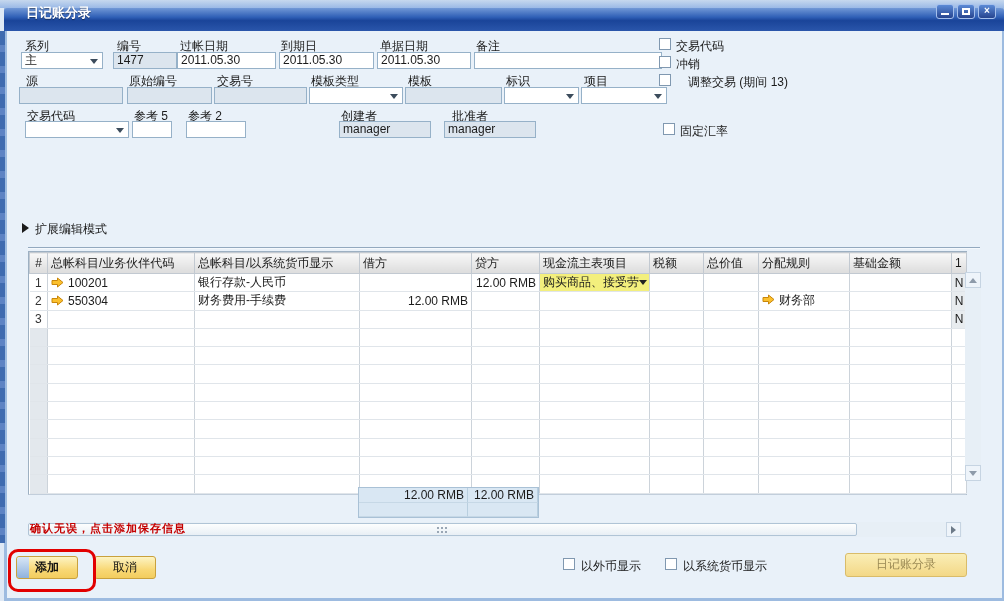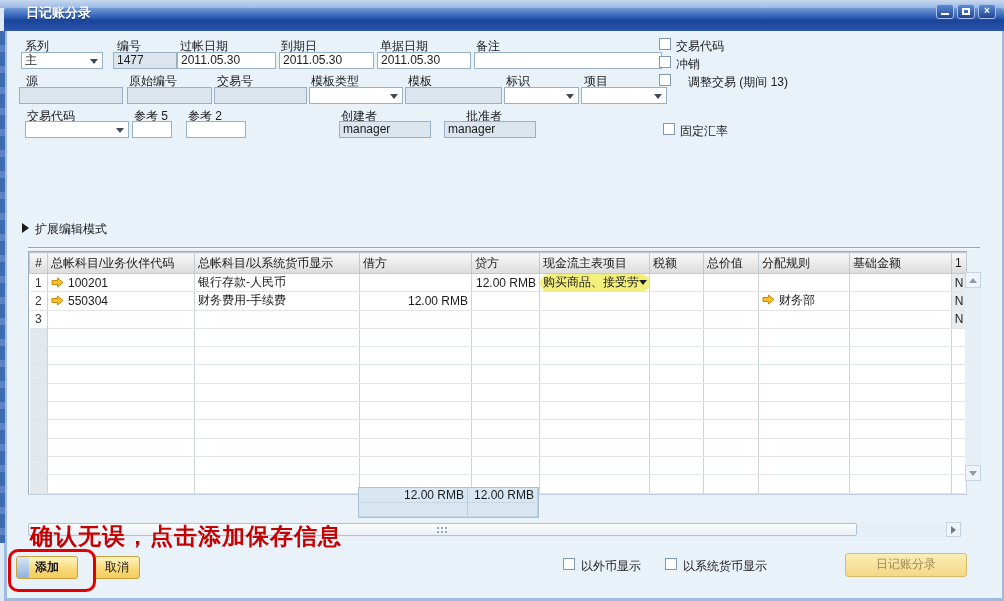--- a/index.html
+++ b/index.html
@@ -43,21 +43,21 @@
   #grid table{border-collapse:collapse;table-layout:fixed;width:937px;}
   #grid th{height:20px;background:linear-gradient(#f8f8f8,#dcdcdc);border:1px solid #c2c9d1;
     font-weight:normal;font-size:12px;text-align:left;padding:0 3px;white-space:nowrap;overflow:hidden;}
   #grid td{height:17.3px;border-right:1px solid #ccd3da;border-bottom:1px solid #e0e5ea;
     padding:0 3px;white-space:nowrap;overflow:hidden;background:#fff;}
   #grid td.right{text-align:right;}
   #grid td.c-num{text-align:center;color:#333;}
   #grid td.c-num.empty{background:#e3e8ed;}
   #grid td.c-flag{text-align:center;padding:0 1px;}
   #grid td.c-flag.filled{background:#e8ecef;}
-  #grid td.yellow{background:#f3ef7d;position:relative;padding-right:8px;border-radius:9px;}
+  #grid td.yellow{background:#f3ef7d;position:relative;padding-right:8px;}
   #grid td.yellow .caret{position:absolute;right:2px;top:6px;width:0;height:0;
     border-left:4px solid transparent;border-right:4px solid transparent;border-top:5px solid #222;}
   .arrow-ico{display:inline-block;vertical-align:-1px;margin-right:4px;}
   
   #totals{left:358px;top:487px;width:181px;height:31px;background:#d9e7f3;
     border:1px solid #a9c1d6;box-sizing:border-box;display:grid;
     grid-template-columns:109px 70px;grid-template-rows:15px 14px;}
   #totals div{border-right:1px solid #b9cfdf;border-bottom:1px solid #c6d8e6;
     text-align:right;padding:0 3px;line-height:15px;}
   
@@ -69,32 +69,32 @@
   .sb-btn{box-sizing:border-box;background:#eef4fa;border:1px solid #c6d4e2;
     display:flex;align-items:center;justify-content:center;}
   #hscroll-right{left:918px;top:0;width:15px;height:15px;}
   #vscroll{left:965px;top:272px;width:16px;height:209px;background:#e7eff6;}
   #vscroll-up{left:0;top:0;width:16px;height:16px;}
   #vscroll-down{left:0;top:193px;width:16px;height:16px;}
   .tri-up{width:0;height:0;border-left:4px solid transparent;border-right:4px solid transparent;border-bottom:5px solid #8e9baa;}
   .tri-down{width:0;height:0;border-left:4px solid transparent;border-right:4px solid transparent;border-top:5px solid #8e9baa;}
   .tri-right{width:0;height:0;border-top:4px solid transparent;border-bottom:4px solid transparent;border-left:5px solid #6d7a88;}
   
-  #annotation{left:30px;top:521px;font-size:23px;font-weight:bold;color:#c40000;
+  #annotation{left:30px;top:521px;font-size:11px;font-weight:bold;color:#c40000;
     letter-spacing:1px;z-index:10;}
   #red-rect{left:8px;top:549px;width:82px;height:37px;border:3px solid #e20000;
     border-radius:10px;z-index:11;}
   .btn{height:23px;box-sizing:border-box;border:1px solid #c9a13d;border-radius:3px;
     background:linear-gradient(#fdf4c3,#f8d876 60%,#f3cd5e);text-align:center;
     line-height:21px;font-size:12px;color:#111;overflow:hidden;}
   #btn-add{left:16px;top:556px;width:62px;z-index:12;}
   #btn-add .blue-cap{position:absolute;left:0;top:0;bottom:0;width:12px;
     background:linear-gradient(#d8e6f6,#8fb2dd);border-radius:2px 0 0 2px;}
   #btn-add .btn-label{position:relative;font-weight:bold;}
-  #btn-cancel{left:94px;top:556px;width:46px;}
+  #btn-cancel{left:94px;top:556px;width:62px;}
   #btn-cancel-template{left:845px;top:553px;width:122px;height:24px;
     background:linear-gradient(#faeeb6,#f3d887);border-color:#d9bc6a;color:#9b8a55;}
 </style>
 </head>
 <body>
 
 <div id="top-strip" class="abs"></div>
 <div id="dialog" class="abs"></div>
 <div id="left-strip" class="abs"></div>
 
@@ -144,21 +144,21 @@
 <div class="abs input" style="left:581px;top:87px;width:86px"><span></span><i class="dd-arrow"></i></div>
 
 <div class="abs lbl" style="left:27px;top:108px">交易代码</div>
 <div class="abs input" style="left:25px;top:121px;width:104px"><span></span><i class="dd-arrow"></i></div>
 <div class="abs lbl" style="left:134px;top:108px">参考 5</div>
 <div class="abs input" style="left:132px;top:121px;width:40px"></div>
 <div class="abs lbl" style="left:188px;top:108px">参考 2</div>
 <div class="abs input" style="left:186px;top:121px;width:60px"></div>
 <div class="abs lbl" style="left:341px;top:108px">创建者</div>
 <div class="abs input readonly" style="left:339px;top:121px;width:92px">manager</div>
-<div class="abs lbl" style="left:466px;top:108px">批准者</div>
+<div class="abs lbl" style="left:452px;top:108px">批准者</div>
 <div class="abs input readonly" style="left:444px;top:121px;width:92px">manager</div>
 <div class="abs checkbox" style="left:663px;top:123px"></div>
 <div class="abs lbl" style="left:680px;top:123px">固定汇率</div>
 
 <i id="expander-arrow" class="abs"></i>
 <div class="abs lbl" style="left:35px;top:221px">扩展编辑模式</div>
 <div id="separator" class="abs"></div>
 
 <div id="grid" class="abs">
   <table>

